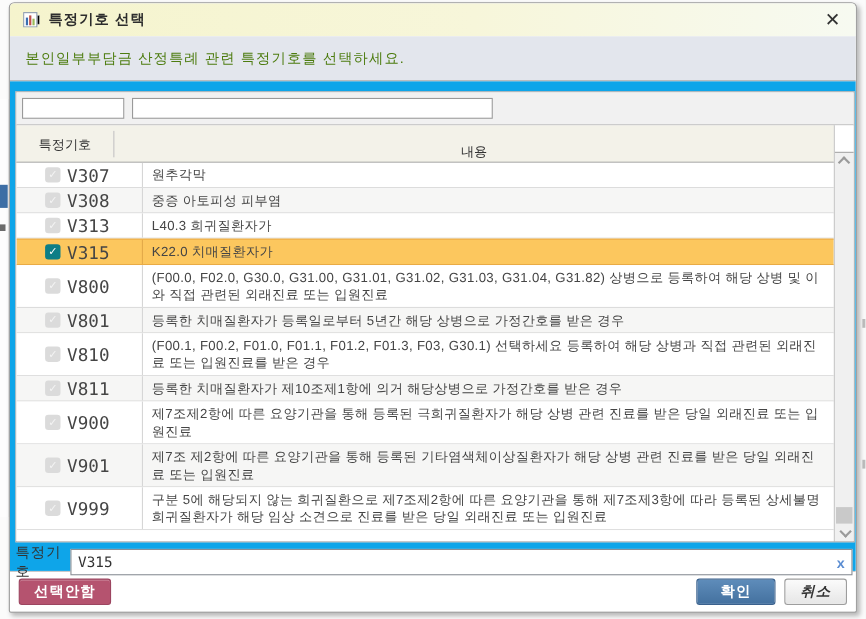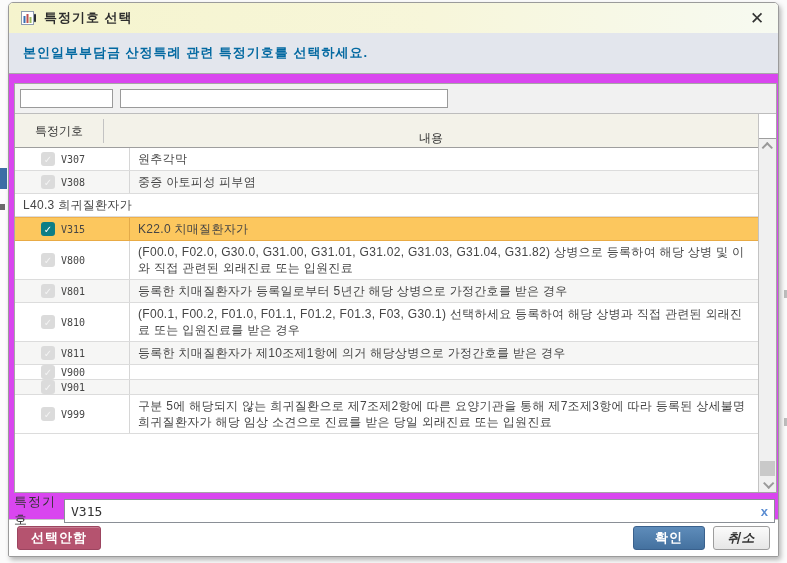--- a/index.html
+++ b/index.html
@@ -13,23 +13,23 @@
     box-shadow:2px 3px 5px rgba(0,0,0,.28);display:flex;flex-direction:column;overflow:hidden;}
   
   .titlebar{height:30px;flex:0 0 30px;background:linear-gradient(90deg,#f5f4cd 0%,#f7f6da 55%,#f7faf1 100%);
     display:flex;align-items:center;padding:0 10px 0 12px;}
   .title-icon{width:15px;height:14px;margin-right:8px;flex:0 0 auto;}
   .title-text{font-size:13px;font-weight:bold;color:#2d2d2d;letter-spacing:1px;}
   .close-x{margin-left:auto;font-size:17px;color:#333;line-height:1;cursor:pointer;
     width:22px;text-align:center;font-weight:400;}
   
   .subtitle{height:40px;flex:0 0 40px;background:#e3e6ed;border-bottom:1px solid #a9a9a9;
-    display:flex;align-items:center;padding:0 14px;font-size:13px;color:#0369a1;letter-spacing:1px;font-weight:bold;}
-  
-  .content{flex:1;position:relative;background:#d946ef;}
+    display:flex;align-items:center;padding:0 14px;font-size:13px;color:#4d7c0f;letter-spacing:1px;}
+  
+  .content{flex:1;position:relative;background:#0ea5e9;}
   .grid-panel{position:absolute;left:5px;top:9px;width:761px;height:408px;border:1px solid #a6a6a6;
     background:#fff;display:flex;flex-direction:column;}
   .filter-row{flex:0 0 29px;background:#f1f1f1;border-bottom:1px solid #bdbdbd;
     display:flex;align-items:center;padding:0 5px;gap:7px;}
   .filter-input{height:17px;border:1px solid #9a9a9a;background:#fff;font-size:12px;padding:0 4px;
     font-family:inherit;}
   .filter-input.small{width:83px;}
   .filter-input.wide{width:318px;}
   .table-area{flex:1;display:flex;min-height:0;}
   .table-main{flex:1;display:flex;flex-direction:column;min-width:0;}
@@ -37,21 +37,21 @@
     align-items:center;}
   .th-code{flex:0 0 88px;text-align:center;border-right:1px solid #c3c3c3;line-height:24px;color:#333;}
   .th-desc{flex:1;text-align:center;color:#333;margin-top:16px;}
   .tbody{flex:1;display:flex;flex-direction:column;overflow:hidden;background:#fff;}
   .trow{display:flex;border-bottom:1px solid #dcdcdc;background:#fff;align-items:stretch;}
   .trow.alt{background:#f6f6f5;}
   .trow.selected{background:#fcc75e;border-top:1px solid #efb04a;border-bottom:1px solid #e9ab45;}
   .td-code{flex:0 0 88px;border-right:1px solid #d6d6d6;display:flex;align-items:center;
     justify-content:flex-start;padding-left:26px;gap:6px;}
   .trow.selected .td-code{border-right-color:#e3aa49;}
-  .code-text{font-family:"DejaVu Sans Mono","Liberation Mono",monospace;font-size:10px;color:#454545;}
+  .code-text{font-family:"DejaVu Sans Mono","Liberation Mono",monospace;font-size:16px;color:#454545;}
   .td-desc{flex:1;padding:3px 8px;line-height:16px;color:#454545;letter-spacing:.3px;
     display:flex;align-items:center;}
   .checkbox{width:14px;height:14px;border-radius:3px;background:#dbdbdb;flex:0 0 auto;
     display:flex;align-items:center;justify-content:center;font-size:10px;font-weight:bold;color:#f4f4f4;}
   .checkbox.checked{background:#0d7e86;color:#fff;}
   .filler{flex:1;background:#fff;}
   
   .scroll-col{flex:0 0 17px;display:flex;flex-direction:column;border-left:1px solid #c3c3c3;}
   .scroll-header-spacer{flex:0 0 24px;background:#fff;border-bottom:1px solid #9e9e9e;}
   .scrollbar{flex:1;background:#f0f0f0;display:flex;flex-direction:column;position:relative;}
@@ -131,20 +131,24 @@
                   <div class="td-desc">원추각막</div>
                 </div>
                 <div class="trow alt">
                   <div class="td-code">
                     <span class="checkbox">✓</span>
                     <span class="code-text">V308</span>
                   </div>
                   <div class="td-desc">중증 아토피성 피부염</div>
                 </div>
                 <div class="trow">
+                  <div class="td-code">
+                    <span class="checkbox">✓</span>
+                    <span class="code-text">V313</span>
+                  </div>
                   <div class="td-desc">L40.3 희귀질환자가</div>
                 </div>
                 <div class="trow selected">
                   <div class="td-code">
                     <span class="checkbox checked">✓</span>
                     <span class="code-text">V315</span>
                   </div>
                   <div class="td-desc">K22.0 치매질환자가</div>
                 </div>
                 <div class="trow">
@@ -173,26 +177,28 @@
                     <span class="checkbox">✓</span>
                     <span class="code-text">V811</span>
                   </div>
                   <div class="td-desc">등록한 치매질환자가 제10조제1항에 의거 해당상병으로 가정간호를 받은 경우</div>
                 </div>
                 <div class="trow">
                   <div class="td-code">
                     <span class="checkbox">✓</span>
                     <span class="code-text">V900</span>
                   </div>
+                  <div class="td-desc">제7조제2항에 따른 요양기관을 통해 등록된 극희귀질환자가 해당 상병 관련 진료를 받은 당일 외래진료 또는 입원진료</div>
                 </div>
                 <div class="trow alt">
                   <div class="td-code">
                     <span class="checkbox">✓</span>
                     <span class="code-text">V901</span>
                   </div>
+                  <div class="td-desc">제7조 제2항에 따른 요양기관을 통해 등록된 기타염색체이상질환자가 해당 상병 관련 진료를 받은 당일 외래진료 또는 입원진료</div>
                 </div>
                 <div class="trow">
                   <div class="td-code">
                     <span class="checkbox">✓</span>
                     <span class="code-text">V999</span>
                   </div>
                   <div class="td-desc">구분 5에 해당되지 않는 희귀질환으로 제7조제2항에 따른 요양기관을 통해 제7조제3항에 따라 등록된 상세불명 희귀질환자가 해당 임상 소견으로 진료를 받은 당일 외래진료 또는 입원진료</div>
                 </div>
                 <div class="filler"></div>
               </div>

